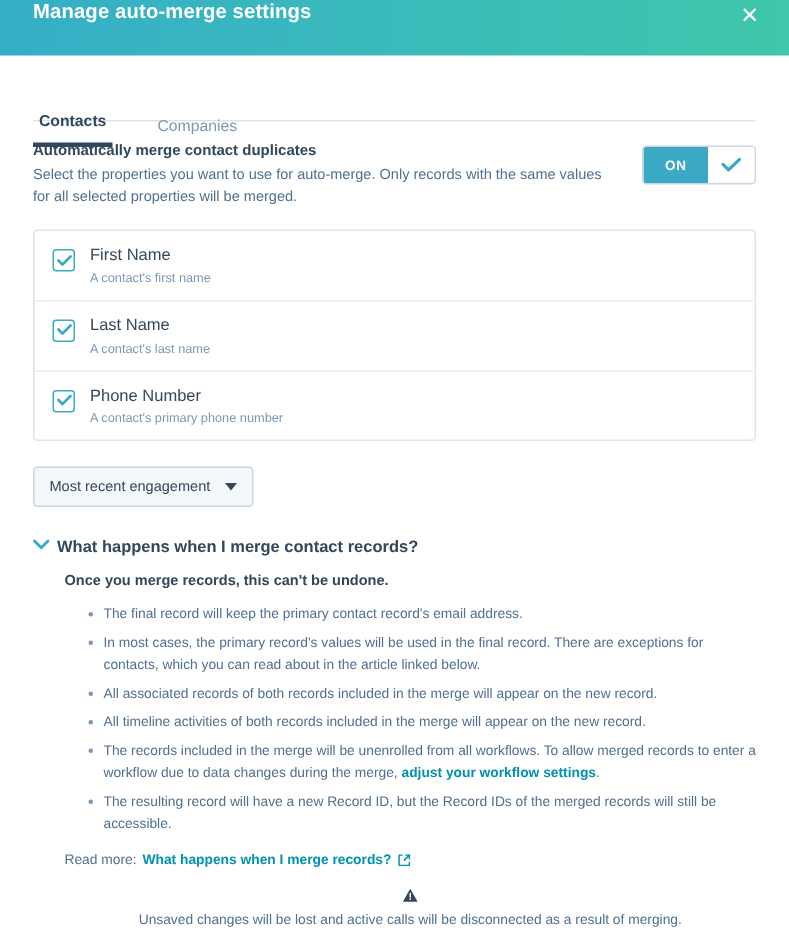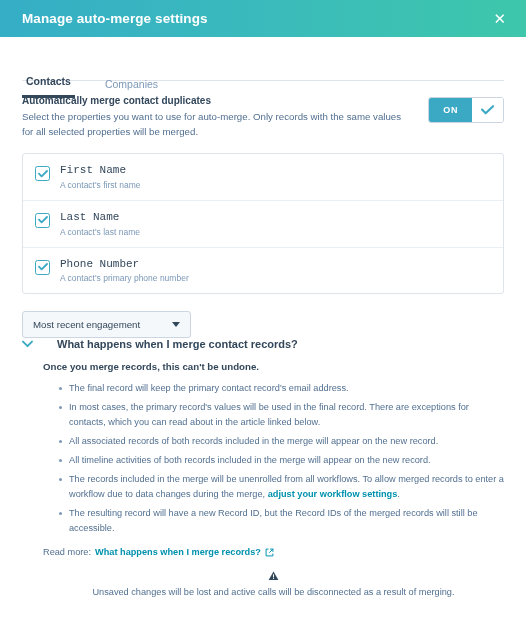--- a/index.html
+++ b/index.html
@@ -13,21 +13,21 @@
     font-family: "Liberation Sans", sans-serif;
     color: #33475b;
     overflow: hidden;
   }
 
   
   .modal-header {
     height: 37px;
     background: linear-gradient(90deg, #35aec6 0%, #3ab9bd 45%, #3ec7ab 100%);
     display: flex;
-    align-items: center;
+    align-items: flex-start;
     justify-content: space-between;
     padding: 0 16px 0 22px;
     box-sizing: border-box;
   }
   .modal-title {
     color: #ffffff;
     font-size: 13.5px;
     font-weight: bold;
     letter-spacing: .1px;
   }
@@ -143,21 +143,20 @@
     align-items: center;
     justify-content: center;
     flex: 0 0 auto;
     margin-top: 2px;
     cursor: pointer;
   }
   .prop-name {
     font-size: 11px;
     color: #33475b;
     line-height: 1.25;
-    font-family: Liberation Mono, monospace;
   }
   .prop-desc {
     font-size: 8.5px;
     color: #7c98b6;
     margin-top: 2px;
   }
 
   
   .keep-row {
     display: flex;
@@ -170,21 +169,21 @@
     font-weight: bold;
     color: #33475b;
     margin: 0 0 2px 0;
   }
   .keep-desc {
     font-size: 9.7px;
     color: #516f90;
     margin: 0;
   }
   .dropdown {
-    width: 169px;
+    width: 147px;
     box-sizing: border-box;
     border: 1px solid #cbd6e2;
     background: #f5f8fa;
     border-radius: 3px;
     padding: 7px 10px;
     font-size: 9.7px;
     color: #33475b;
     display: flex;
     justify-content: space-between;
     align-items: center;
@@ -193,22 +192,22 @@
   .caret {
     width: 0; height: 0;
     border-left: 4px solid transparent;
     border-right: 4px solid transparent;
     border-top: 5px solid #33475b;
   }
 
   
   .accordion-head {
     display: flex;
-    align-items: center;
-    gap: 24px;
+    gap: 5px;
+    margin-top: 21px;
     cursor: pointer;
   }
   .accordion-title {
     font-size: 11px;
     font-weight: bold;
     color: #33475b;
   }
   .acc-body { padding-left: 21px; margin-top: 11px; }
   .undone {
     font-size: 9.7px;

